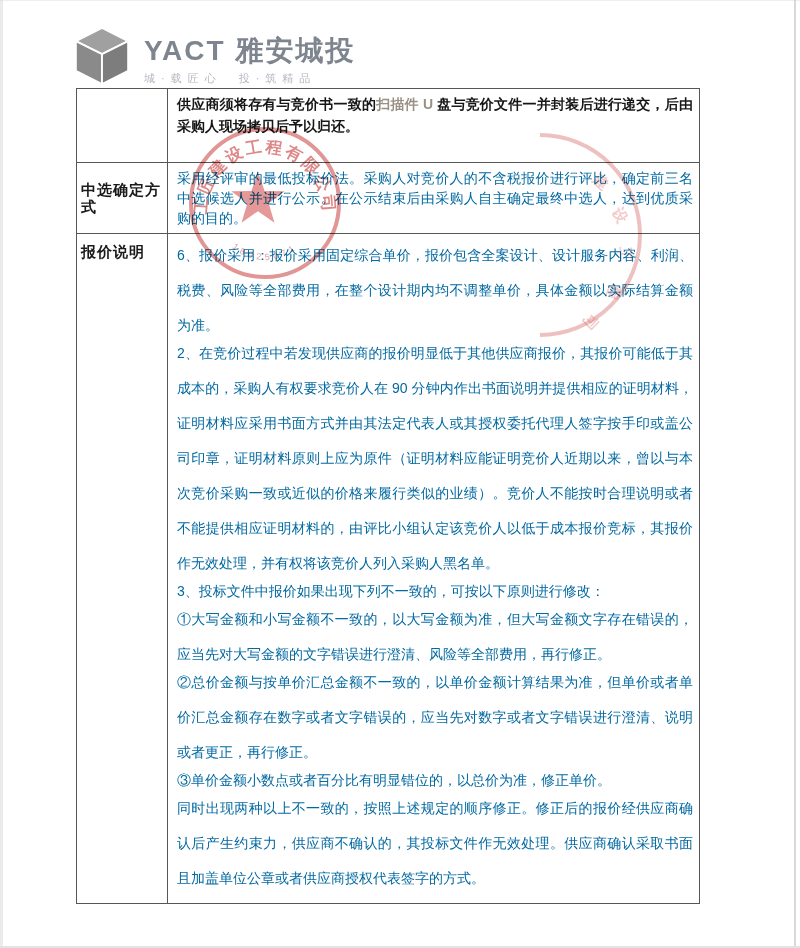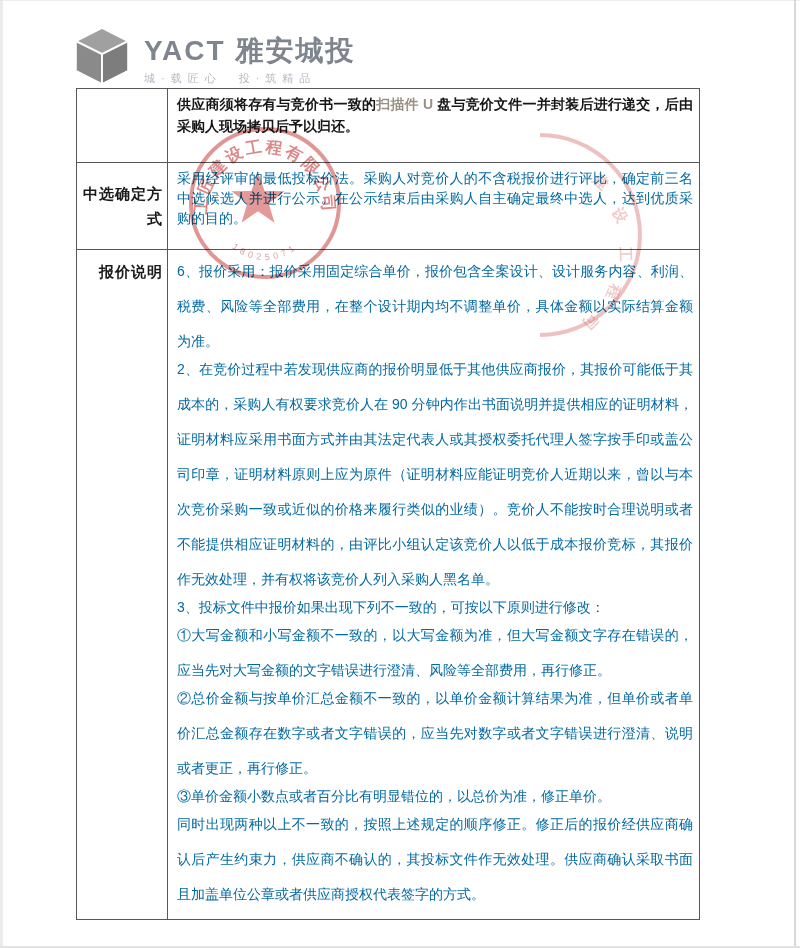--- a/index.html
+++ b/index.html
@@ -19,22 +19,22 @@
   .brand{font-size:28px;font-weight:700;color:#7e858e;letter-spacing:2px;line-height:30px;}
   .tagline{margin-top:5px;font-size:11px;color:#b2b7c0;letter-spacing:6px;}
 
   
   table.doc{
     position:absolute;left:76px;top:88px;width:623px;
     border-collapse:collapse;table-layout:fixed;
   }
   table.doc td{border:1px solid #575757;vertical-align:top;overflow:hidden;}
   td.lbl{
-    width:91px;text-align:right;font-weight:700;font-size:15px;color:#1a1a1a;
-    letter-spacing:1px;line-height:25px;padding:18px 4px;
+    width:91px;text-align:left;font-weight:700;font-size:15px;color:#1a1a1a;
+    letter-spacing:1px;line-height:17px;padding:18px 4px;
   }
   td.lbl.mid{vertical-align:middle;}
   td.lbl.top{padding-top:9px;}
   td.content{
     width:532px;font-size:14px;color:#0369a1;
     padding:4px 6px 0 9px;text-align:justify;
   }
   .r1 .content{font-weight:700;color:#161616;line-height:22px;}
   .r1 .gray{color:#9a9086;font-weight:600;}
   .r2 .content{line-height:20px;padding-top:5px;}

